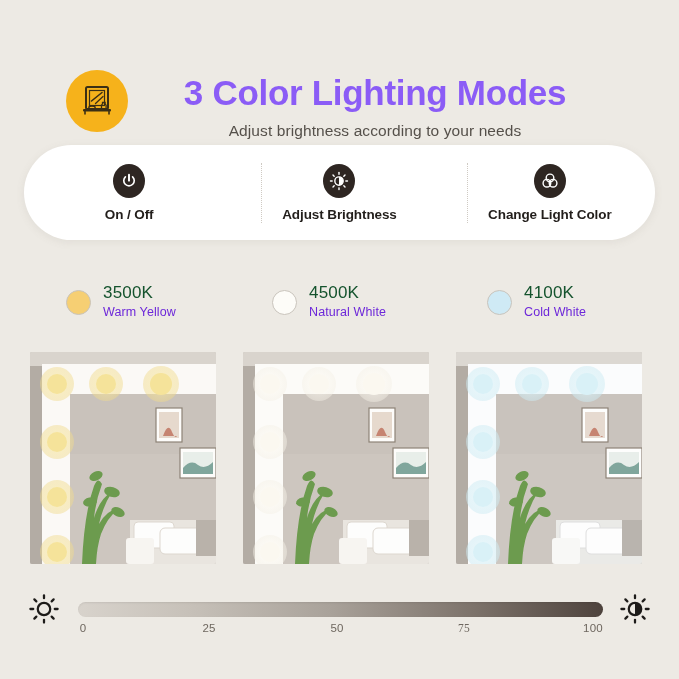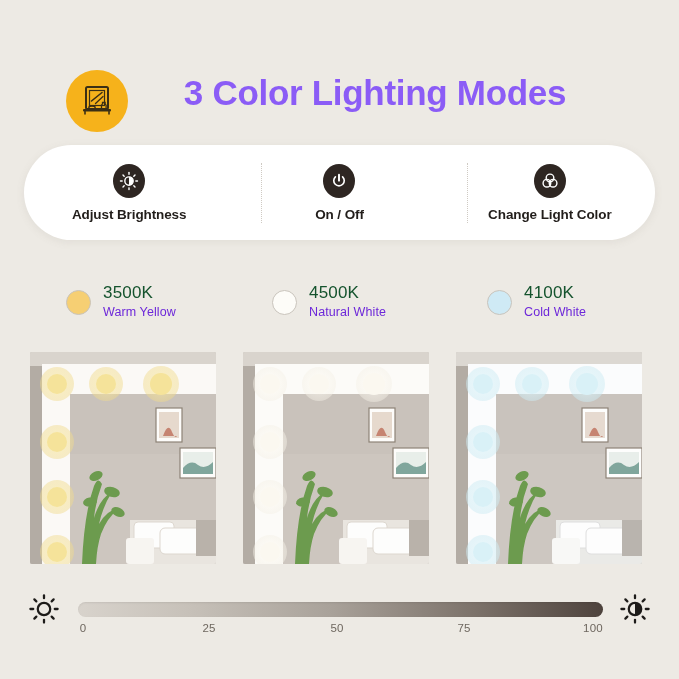--- a/index.html
+++ b/index.html
@@ -109,52 +109,53 @@
         <rect x="12.5" y="9.5" width="15" height="15" fill="none" stroke="#3b2f15" stroke-width="1.2"></rect>
         <line x1="14.5" y1="20" x2="25" y2="11.5" stroke="#3b2f15" stroke-width="1.6" stroke-linecap="round"></line>
         <line x1="18.5" y1="22.5" x2="26" y2="15.5" stroke="#3b2f15" stroke-width="1.3" stroke-linecap="round"></line>
         <rect x="6" y="28" width="28" height="2.6" rx="1" fill="#3b2f15"></rect>
         <path d="M8 30.6 L8 33 M32 30.6 L32 33" stroke="#3b2f15" stroke-width="1.6" stroke-linecap="round"></path>
         <ellipse cx="15" cy="26.5" rx="3.2" ry="1.5" fill="none" stroke="#3b2f15" stroke-width="1.3"></ellipse>
         <path d="M25.5 21.5 h2.6 v1.4 l1 1.3 v3.8 h-4.6 v-3.8 l1-1.3 z" fill="none" stroke="#3b2f15" stroke-width="1.3"></path>
       </svg>
     </div>
     <div class="title">3 Color Lighting Modes</div>
+    <div class="subtitle">Adjust brightness according to your needs</div>
   </div>
 
   <div class="pill">
+
+    <div class="feat">
+      <div class="feat-icon">
+        <svg width="18" height="18" viewBox="0 0 24 24" aria-hidden="true">
+          <path d="M12 3.5 v8" stroke="#ffffff" stroke-width="2.6" stroke-linecap="round"></path>
+          <path d="M7.2 6.4 a7 7 0 1 0 9.6 0" fill="none" stroke="#ffffff" stroke-width="2.2" stroke-linecap="round"></path>
+        </svg>
+      </div>
+      <div class="feat-label">On / Off</div>
+    </div>
 
     <div class="feat">
       <div class="feat-icon">
         <svg width="20" height="20" viewBox="0 0 24 24" aria-hidden="true">
           <circle cx="12" cy="12" r="5" fill="none" stroke="#ffffff" stroke-width="1.7"></circle>
           <path d="M12 7 a5 5 0 0 1 0 10 z" fill="#ffffff"></path>
           <g stroke="#ffffff" stroke-width="1.7" stroke-linecap="round">
             <line x1="12" y1="1.8" x2="12" y2="3.8"></line>
             <line x1="12" y1="20.2" x2="12" y2="22.2"></line>
             <line x1="1.8" y1="12" x2="3.8" y2="12"></line>
             <line x1="20.2" y1="12" x2="22.2" y2="12"></line>
             <line x1="4.8" y1="4.8" x2="6.2" y2="6.2"></line>
             <line x1="17.8" y1="17.8" x2="19.2" y2="19.2"></line>
             <line x1="19.2" y1="4.8" x2="17.8" y2="6.2"></line>
             <line x1="6.2" y1="17.8" x2="4.8" y2="19.2"></line>
           </g>
         </svg>
       </div>
       <div class="feat-label">Adjust Brightness</div>
-    </div>
-
-    <div class="feat">
-      <div class="feat-icon">
-        <svg width="18" height="18" viewBox="0 0 24 24" aria-hidden="true">
-          <path d="M12 3.5 v8" stroke="#ffffff" stroke-width="2.6" stroke-linecap="round"></path>
-          <path d="M7.2 6.4 a7 7 0 1 0 9.6 0" fill="none" stroke="#ffffff" stroke-width="2.2" stroke-linecap="round"></path>
-        </svg>
-      </div>
-      <div class="feat-label">On / Off</div>
     </div>
 
     <div class="feat">
       <div class="feat-icon">
         <svg width="20" height="20" viewBox="0 0 24 24" aria-hidden="true">
           <circle cx="12" cy="8.3" r="4.6" fill="none" stroke="#ffffff" stroke-width="1.7"></circle>
           <circle cx="8.3" cy="14.6" r="4.6" fill="none" stroke="#ffffff" stroke-width="1.7"></circle>
           <circle cx="15.7" cy="14.6" r="4.6" fill="none" stroke="#ffffff" stroke-width="1.7"></circle>
         </svg>
       </div>
@@ -403,18 +404,18 @@
           <line x1="18.8" y1="5.2" x2="17.4" y2="6.6"></line>
           <line x1="6.6" y1="17.4" x2="5.2" y2="18.8"></line>
         </g>
       </svg>
     </div>
 
     <div class="ticks">
       <div class="tick" style="left:83px;">0</div>
       <div class="tick" style="left:209px;">25</div>
       <div class="tick" style="left:337px;">50</div>
-      <div class="tick" style="left:464px;">75</div>
+      <div class="tick" style="left:464px;font-family:Liberation Serif, serif;">75</div>
       <div class="tick" style="left:593px;text-align:center;">100</div>
     </div>
   </div>
 
 </div>
 
 </body></html>

